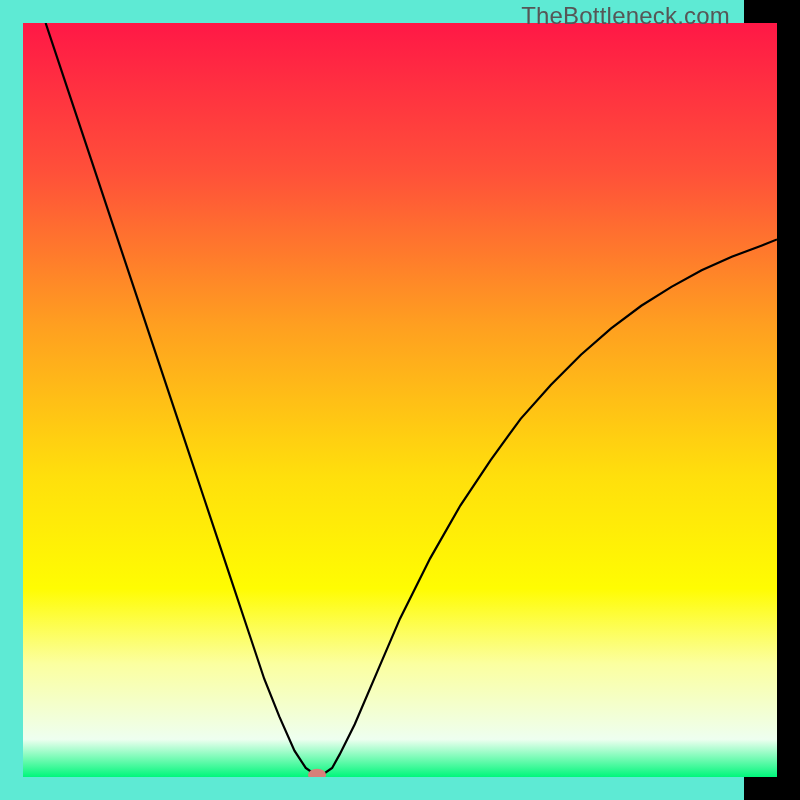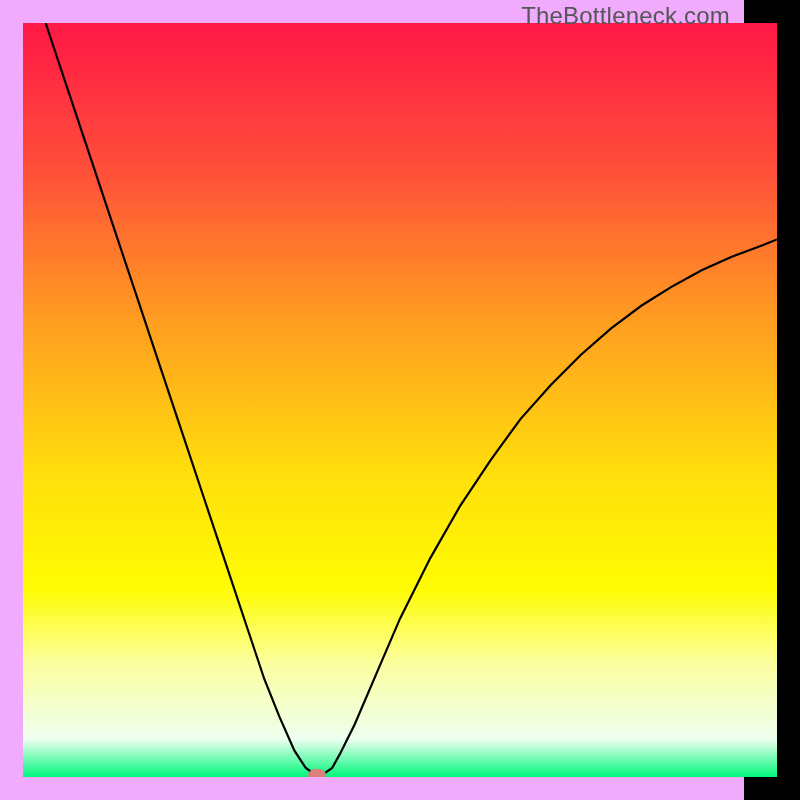--- a/index.html
+++ b/index.html
@@ -1,21 +1,21 @@
 <!DOCTYPE html>
 <html><head>
 <meta charset="utf-8">
 <style>
   * { margin: 0; padding: 0; box-sizing: border-box; }
   html, body { width: 800px; height: 800px; background: #000; overflow: hidden; }
   .frame {
     position: relative;
     width: 744px;
     height: 800px;
-    background: #f0abfc;
+    background: #5eead4;
   }
   .watermark {
     position: absolute;
     top: 2px;
     right: 14px;
     font-family: Arial, Helvetica, sans-serif;
     font-size: 24px;
     font-weight: 400;
     color: #565656;
     letter-spacing: 0.2px;

